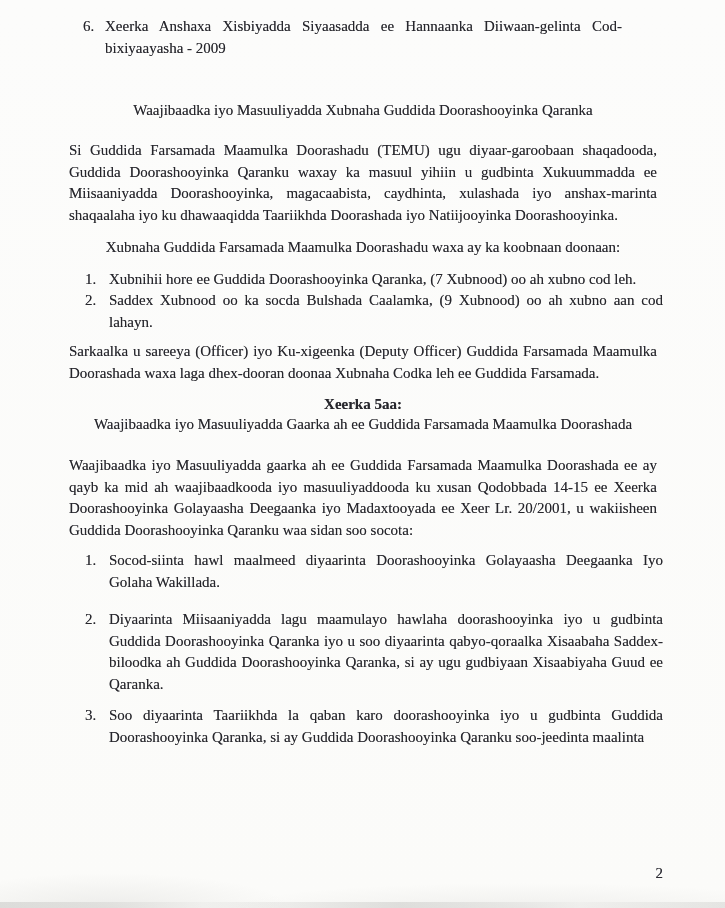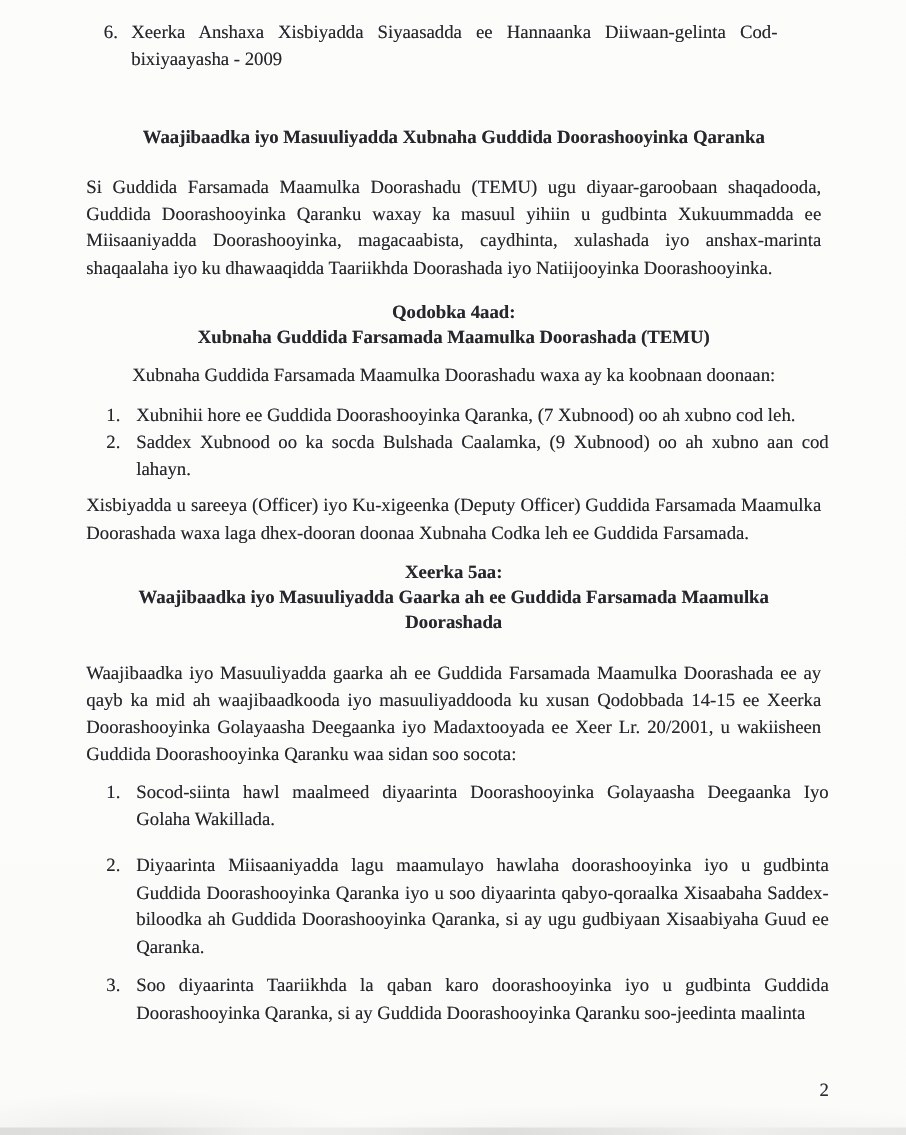--- a/index.html
+++ b/index.html
@@ -38,21 +38,21 @@
   .li { display: flex; }
   .li .marker { flex: 0 0 24px; }
   .li .itext { flex: 1; text-align: justify; }
 
   .item6 { margin-left: 20px; }
   .item6 .marker { flex: 0 0 22px; }
   .item6 .line1 { display: block; word-spacing: 7.5px; }
   .item6 .line2 { display: block; }
 
   .heading { font-weight: bold; text-align: center; line-height: 20px; }
-  .heading .sub { font-weight: bold; }
+  .heading .sub { font-weight: normal; }
   .h3 { margin-top: 41px; }
   .h4 { margin-top: 14px; }
   .h5 { margin-top: 10px; }
   .h5 .sub { max-width: 545px; margin: 0 auto; }
 
   .para { margin: 6px; text-align: justify; }
   .para3 { margin-top: 20px; }
   .intro4 { margin-top: 11px; text-align: center; }
   .list4 { margin-top: 10px; margin-left: 22px; }
   .sark  { margin-top: 8px; }
@@ -82,39 +82,35 @@
         <span class="line2">bixiyaayasha - 2009</span>
       </span>
     </div>
 
     <div class="heading h3">
       <div class="sub">Waajibaadka iyo Masuuliyadda Xubnaha Guddida Doorashooyinka Qaranka</div>
     </div>
 
     <p class="para para3">Si Guddida Farsamada Maamulka Doorashadu (TEMU) ugu diyaar-garoobaan shaqadooda, Guddida Doorashooyinka Qaranku waxay ka masuul yihiin u gudbinta Xukuummadda ee Miisaaniyadda Doorashooyinka, magacaabista, caydhinta, xulashada iyo anshax-marinta shaqaalaha iyo ku dhawaaqidda Taariikhda Doorashada iyo Natiijooyinka Doorashooyinka.</p>
 
-    <div class="heading h4">
-      <div>Qodobka 4aad:</div>
-      <div class="sub">Xubnaha Guddida Farsamada Maamulka Doorashada (TEMU)</div>
-    </div>
 
     <p class="para intro4">Xubnaha Guddida Farsamada Maamulka Doorashadu waxa ay ka koobnaan doonaan:</p>
 
     <div class="list4">
       <div class="li">
         <span class="marker">1.</span>
         <span class="itext">Xubnihii hore ee Guddida Doorashooyinka Qaranka, (7 Xubnood) oo ah xubno cod leh.</span>
       </div>
       <div class="li">
         <span class="marker">2.</span>
         <span class="itext">Saddex Xubnood oo ka socda Bulshada Caalamka, (9 Xubnood) oo ah xubno aan cod lahayn.</span>
       </div>
     </div>
 
-    <p class="para sark">Xisbiyadda u sareeya (Officer) iyo Ku-xigeenka (Deputy Officer) Guddida Farsamada Maamulka Doorashada waxa laga dhex-dooran doonaa Xubnaha Codka leh ee Guddida Farsamada.</p>
+    <p class="para sark">Sarkaalka u sareeya (Officer) iyo Ku-xigeenka (Deputy Officer) Guddida Farsamada Maamulka Doorashada waxa laga dhex-dooran doonaa Xubnaha Codka leh ee Guddida Farsamada.</p>
 
     <div class="heading h5">
       <div>Xeerka 5aa:</div>
       <div class="sub">Waajibaadka iyo Masuuliyadda Gaarka ah ee Guddida Farsamada Maamulka Doorashada</div>
     </div>
 
     <p class="para para5">Waajibaadka iyo Masuuliyadda gaarka ah ee Guddida Farsamada Maamulka Doorashada ee ay qayb ka mid ah waajibaadkooda iyo masuuliyaddooda ku xusan Qodobbada 14-15 ee Xeerka Doorashooyinka Golayaasha Deegaanka iyo Madaxtooyada ee Xeer Lr. 20/2001, u wakiisheen Guddida Doorashooyinka Qaranku waa sidan soo socota:</p>
 
     <div class="list5">
       <div class="li">

